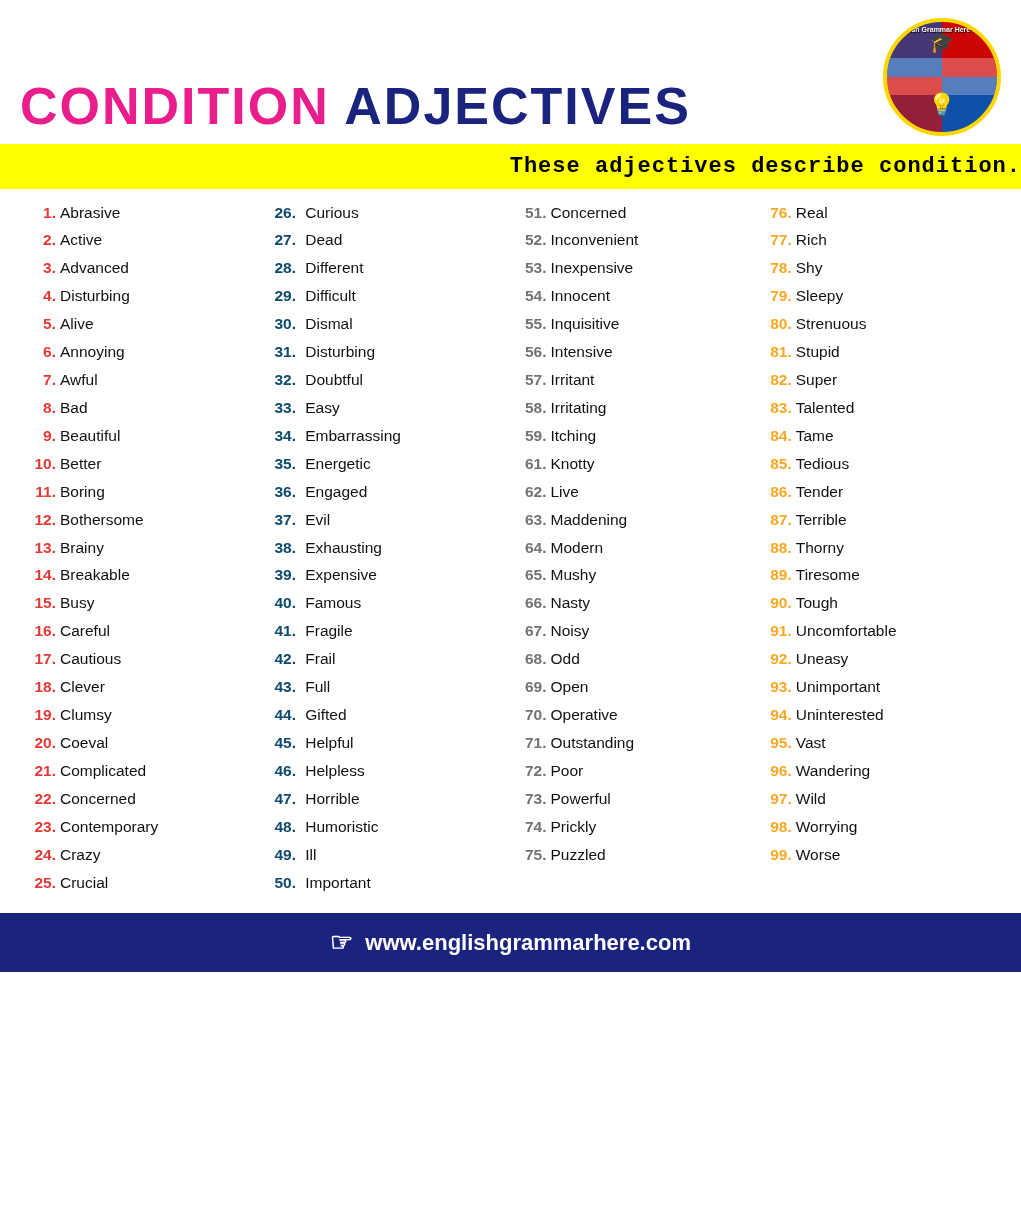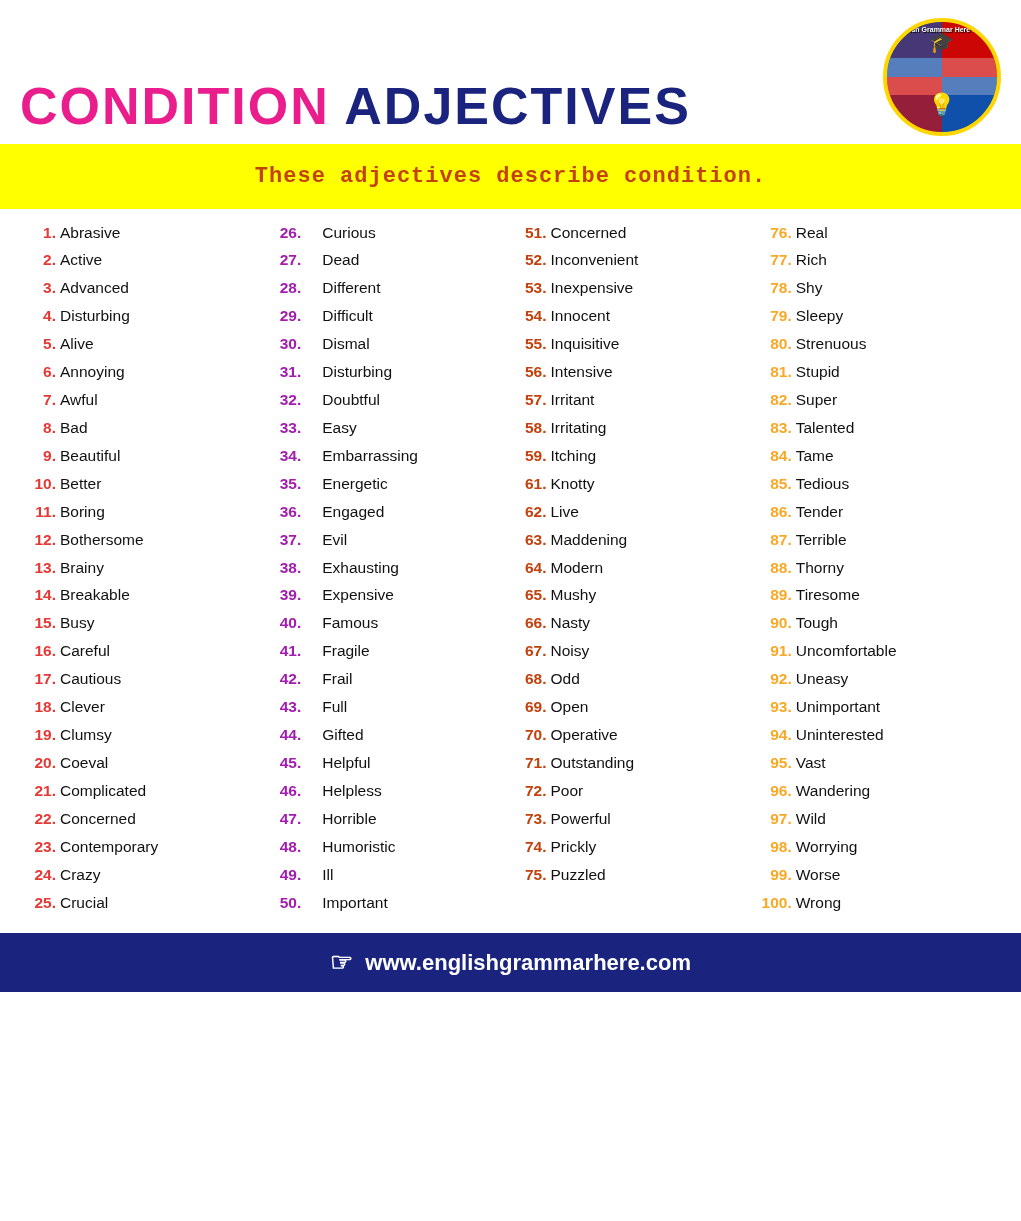--- a/index.html
+++ b/index.html
@@ -22,25 +22,25 @@
       letter-spacing: 2px;
     }
     .title-condition {
       color: #e91e8c;
     }
     .title-adjectives {
       color: #1a237e;
     }
     .subtitle-bar {
       background: #ffff00;
-      text-align: center;
-      padding: 20px 0;
+      text-align: right;
+      padding: 10px 0;
       font-size: 22px;
       font-weight: bold;
-      color: #c2410c;
+      color: #000000;
       letter-spacing: 1px;
       font-family: 'Courier New', monospace;
     }
     .content {
       padding: 10px 20px 10px 20px;
       display: grid;
       grid-template-columns: 1fr 1fr 1fr 1fr;
       gap: 0;
     }
     .column {
@@ -59,23 +59,23 @@
       text-align: right;
       margin-right: 4px;
       flex-shrink: 0;
     }
     .word {
       font-weight: normal;
     }
     
     .col1 .num { color: #e53935; }
     .col1 .word { color: #111; text-align: center; }
-    .col2 .num { color: #a21caf; }
-    .col2 .word { color: #111; margin-left: 17px; }
-    .col3 .num { color: #c2410c; }
+    .col2 .num { color: #0c4a6e; text-align: center; }
+    .col2 .word { color: #111; }
+    .col3 .num { color: #737373; }
     .col3 .word { color: #111; }
     .col4 .num { color: #f9a825; }
     .col4 .word { color: #111; }
     .footer {
       background: #1a237e;
       color: #fff;
       text-align: center;
       padding: 14px 0;
       font-size: 22px;
       font-weight: bold;
@@ -530,24 +530,20 @@
           <span class="word">Wild</span>
         </div>
         <div class="item">
           <span class="num">98.</span>
           <span class="word">Worrying</span>
         </div>
         <div class="item">
           <span class="num">99.</span>
           <span class="word">Worse</span>
         </div>
-        <div class="item">
-          <span class="num">100.</span>
-          <span class="word">Wrong</span>
-        </div>
       </div>
   </div>
 
   <div class="footer">
     <span class="footer-hand">☞</span>
     <span>www.englishgrammarhere.com</span>
   </div>
 
 </div>
 

